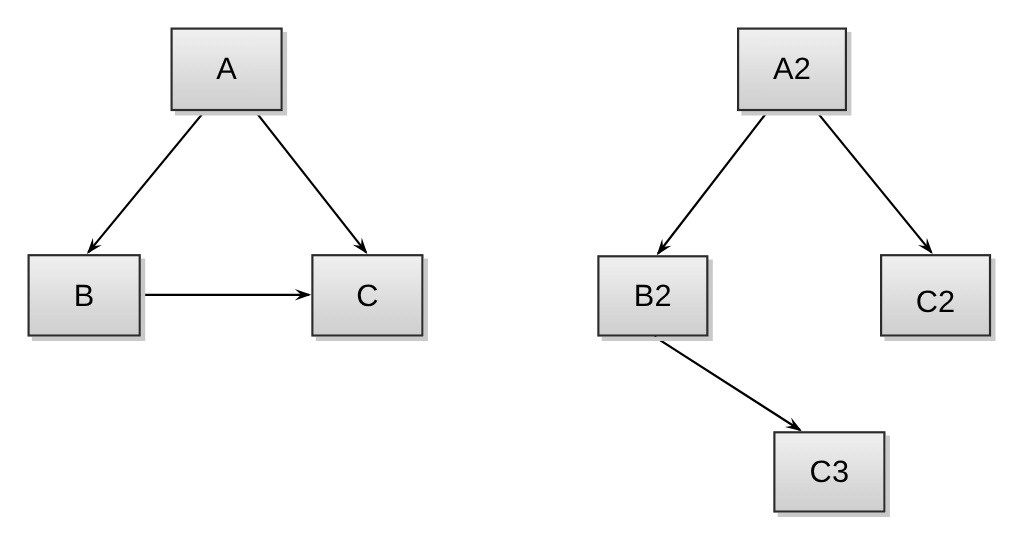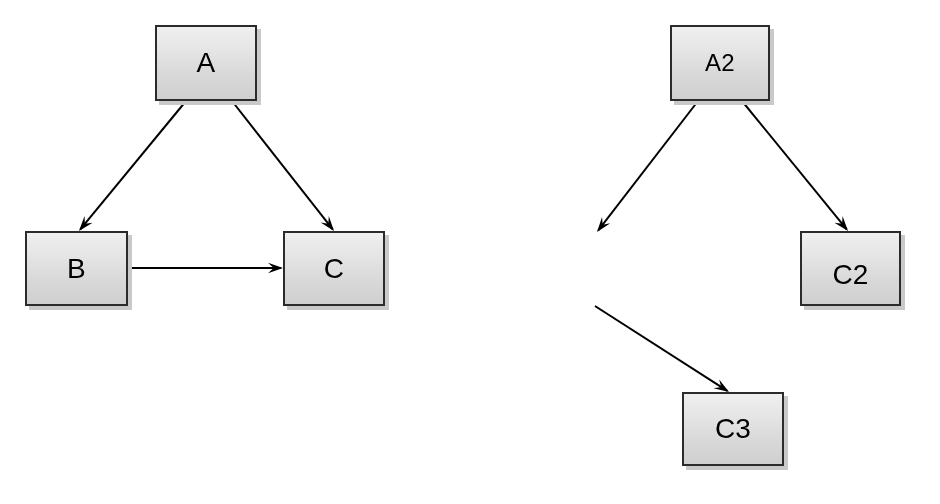--- a/index.html
+++ b/index.html
@@ -77,22 +77,25 @@
   <div class="node" style="left: 155px; top: 25px; width: 102px; height: 76px; border-width: 2px; border-color: rgb(43, 43, 43); box-shadow: rgb(201, 201, 201) 4px 4px 0px 0px;">
     <span class="node-label" style="font-size: 28px; color: rgb(0, 0, 0);">A</span>
   </div>
   <div class="node" style="left: 25px; top: 231px; width: 103px; height: 75px; border-width: 2px; border-color: rgb(43, 43, 43); box-shadow: rgb(201, 201, 201) 4px 4px 0px 0px;">
     <span class="node-label" style="font-size: 28px; color: rgb(0, 0, 0);">B</span>
   </div>
   <div class="node" style="left: 283px; top: 231px; width: 102px; height: 75px; border-width: 2px; border-color: rgb(43, 43, 43); box-shadow: rgb(201, 201, 201) 4px 4px 0px 0px;">
     <span class="node-label" style="font-size: 28px; color: rgb(0, 0, 0);">C</span>
   </div>
   <div class="node" style="left: 670px; top: 25px; width: 100px; height: 76px; border-width: 2px; border-color: rgb(43, 43, 43); box-shadow: rgb(201, 201, 201) 4px 4px 0px 0px;">
-    <span class="node-label" style="font-size: 24px; color: rgb(0, 0, 0);">A2</span>
+    <span class="node-label" style="font-size: 28px; color: rgb(0, 0, 0);">A2</span>
+  </div>
+  <div class="node" style="left: 543px; top: 232px; width: 101px; height: 74px; border-width: 2px; border-color: rgb(43, 43, 43); box-shadow: rgb(201, 201, 201) 4px 4px 0px 0px;">
+    <span class="node-label" style="font-size: 28px; color: rgb(0, 0, 0);">B2</span>
   </div>
   <div class="node" style="left: 800px; top: 231px; width: 101px; height: 75px; border-width: 2px; border-color: rgb(43, 43, 43); box-shadow: rgb(201, 201, 201) 4px 4px 0px 0px;">
     <span class="node-label" style="font-size: 28px; color: rgb(0, 0, 0); margin-top: 12px;">C2</span>
   </div>
-  <div class="node" style="left: 682px; top: 392px; width: 102px; height: 74px; border-width: 2px; border-color: rgb(43, 43, 43); box-shadow: rgb(201, 201, 201) 4px 4px 0px 0px;">
+  <div class="node" style="left: 703px; top: 392px; width: 102px; height: 74px; border-width: 2px; border-color: rgb(43, 43, 43); box-shadow: rgb(201, 201, 201) 4px 4px 0px 0px;">
     <span class="node-label" style="font-size: 28px; color: rgb(0, 0, 0);">C3</span>
   </div>
 
 </div>
 
 </body></html>

